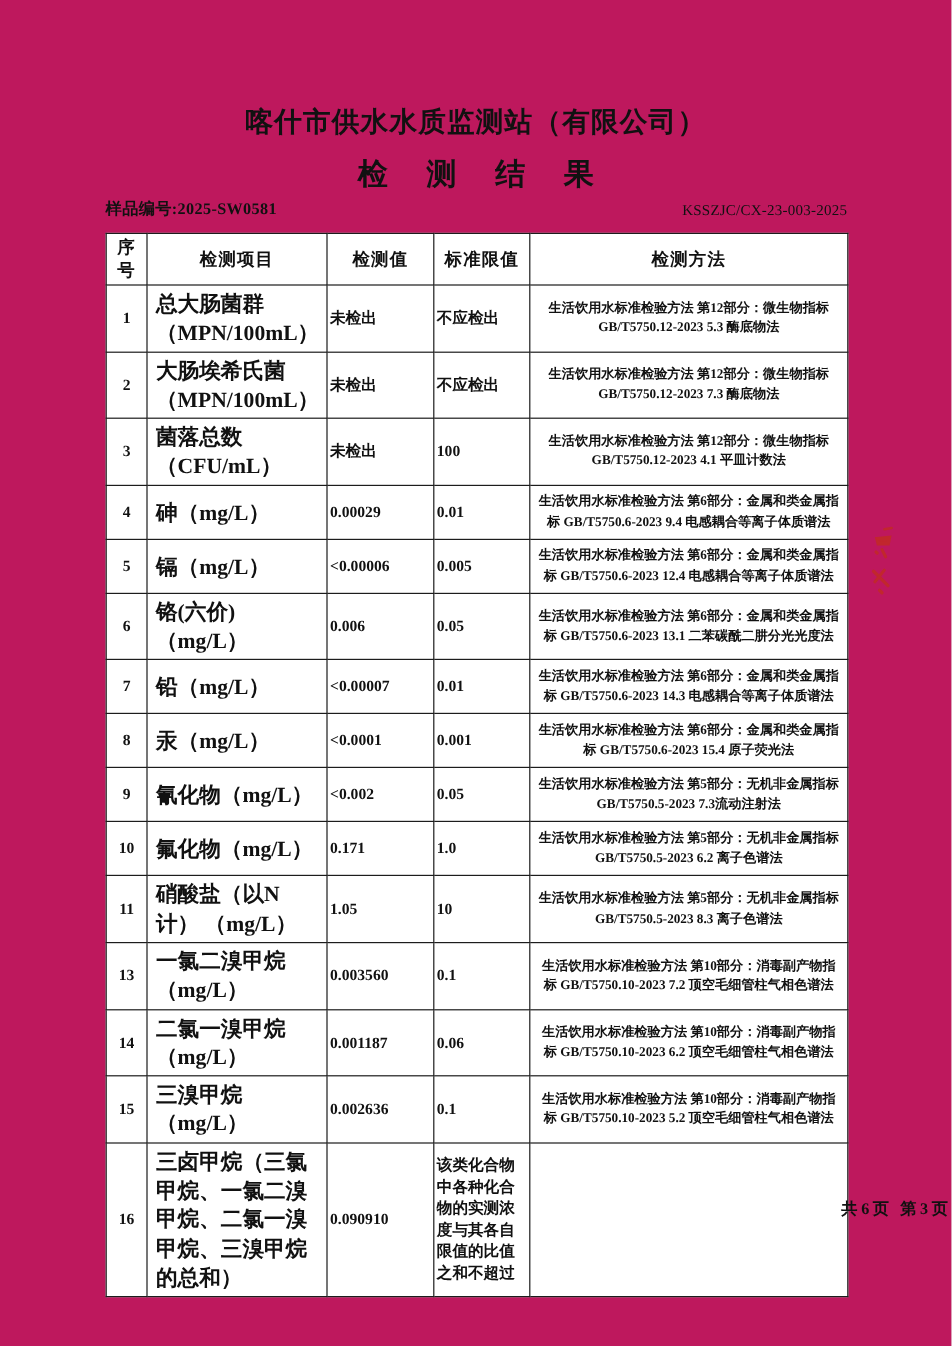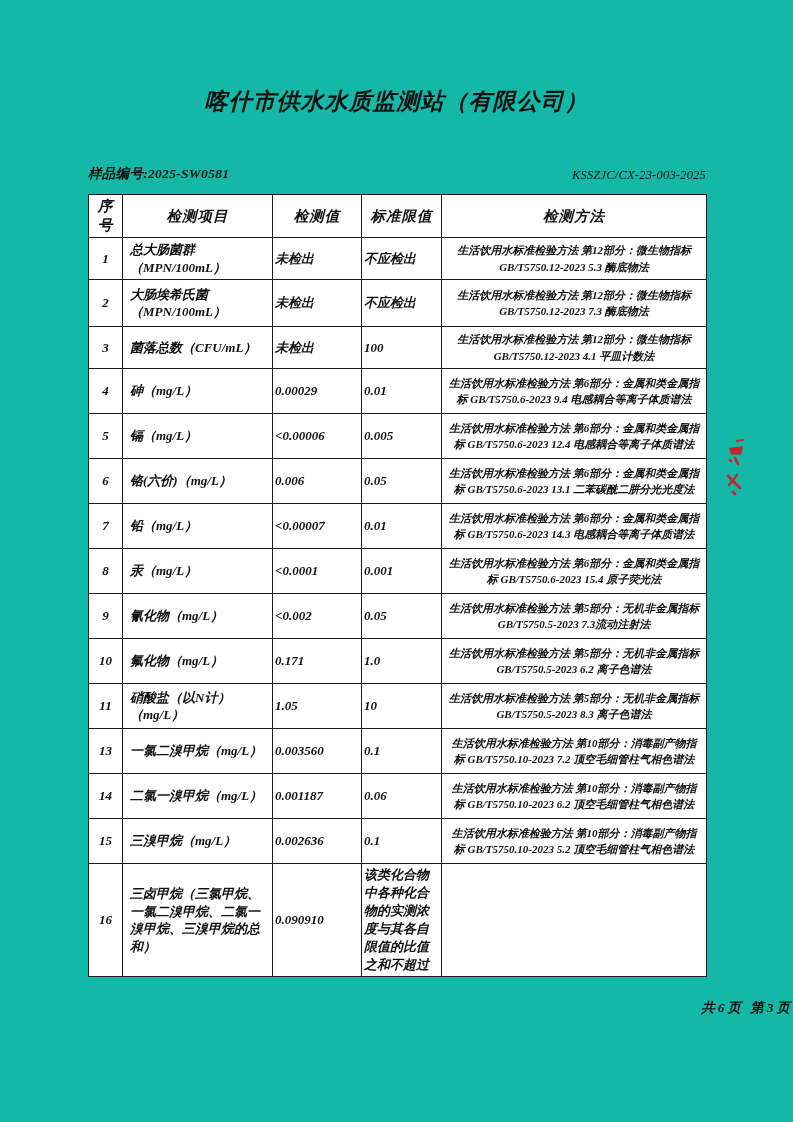--- a/index.html
+++ b/index.html
@@ -1,25 +1,24 @@
 <!DOCTYPE html>
 <html><head>
 <meta charset="utf-8">
 <style>
   * { margin:0; padding:0; box-sizing:border-box; }
   html,body { background:#e8e8e8; }
   .page {
     position:relative;
     width:793px; height:1122px;
-    background:#14b8a6;
+    background:#be185d;
     font-family:"Liberation Serif","DejaVu Serif",serif;
     color:#111111;
     overflow:hidden;
     margin:0 auto;
-    font-style:italic;
   }
   .report-title {
     position:absolute; top:86px; left:0; width:100%;
     text-align:center; font-size:23px; font-weight:bold;
     letter-spacing:1px;
   }
   .report-subtitle {
     position:absolute; top:128px; left:0; width:100%;
     text-align:center; font-size:25px; font-weight:bold;
     letter-spacing:13px; text-indent:13px;
@@ -55,21 +54,21 @@
   tbody tr { height:45px; }
   tbody tr:nth-child(1)  { height:41px; }
   tbody tr:nth-child(2)  { height:47px; }
   tbody tr:nth-child(3)  { height:42px; }
   tbody tr:nth-child(16) { height:89px; }
 
   td.col-no {
     text-align:center; font-size:13px; font-weight:bold;
   }
   td.col-item {
-    text-align:left; font-size:13px; font-weight:bold;
+    text-align:left; font-size:18px; font-weight:bold;
     padding:3px 5px 3px 7px; line-height:1.35;
   }
   td.col-value, td.col-limit {
     text-align:left; font-size:13px; font-weight:bold;
     padding:2px;
   }
   td.col-method {
     text-align:center; font-size:11px; font-weight:bold;
     line-height:1.5; padding:2px 5px;
   }
@@ -87,20 +86,21 @@
     position:absolute; left:722px; top:436px;
     width:30px; height:64px;
   }
 </style>
 </head>
 <body>
 
 <div class="page">
 
   <div class="report-title">喀什市供水水质监测站（有限公司）</div>
+  <div class="report-subtitle">检 测 结 果</div>
 
   <div class="meta-row">
     <span class="sample-no">样品编号:2025-SW0581</span>
     <span class="doc-code">KSSZJC/CX-23-003-2025</span>
   </div>
 
   <table class="results">
     <colgroup>
       <col class="c-no">
         <col class="c-item">

